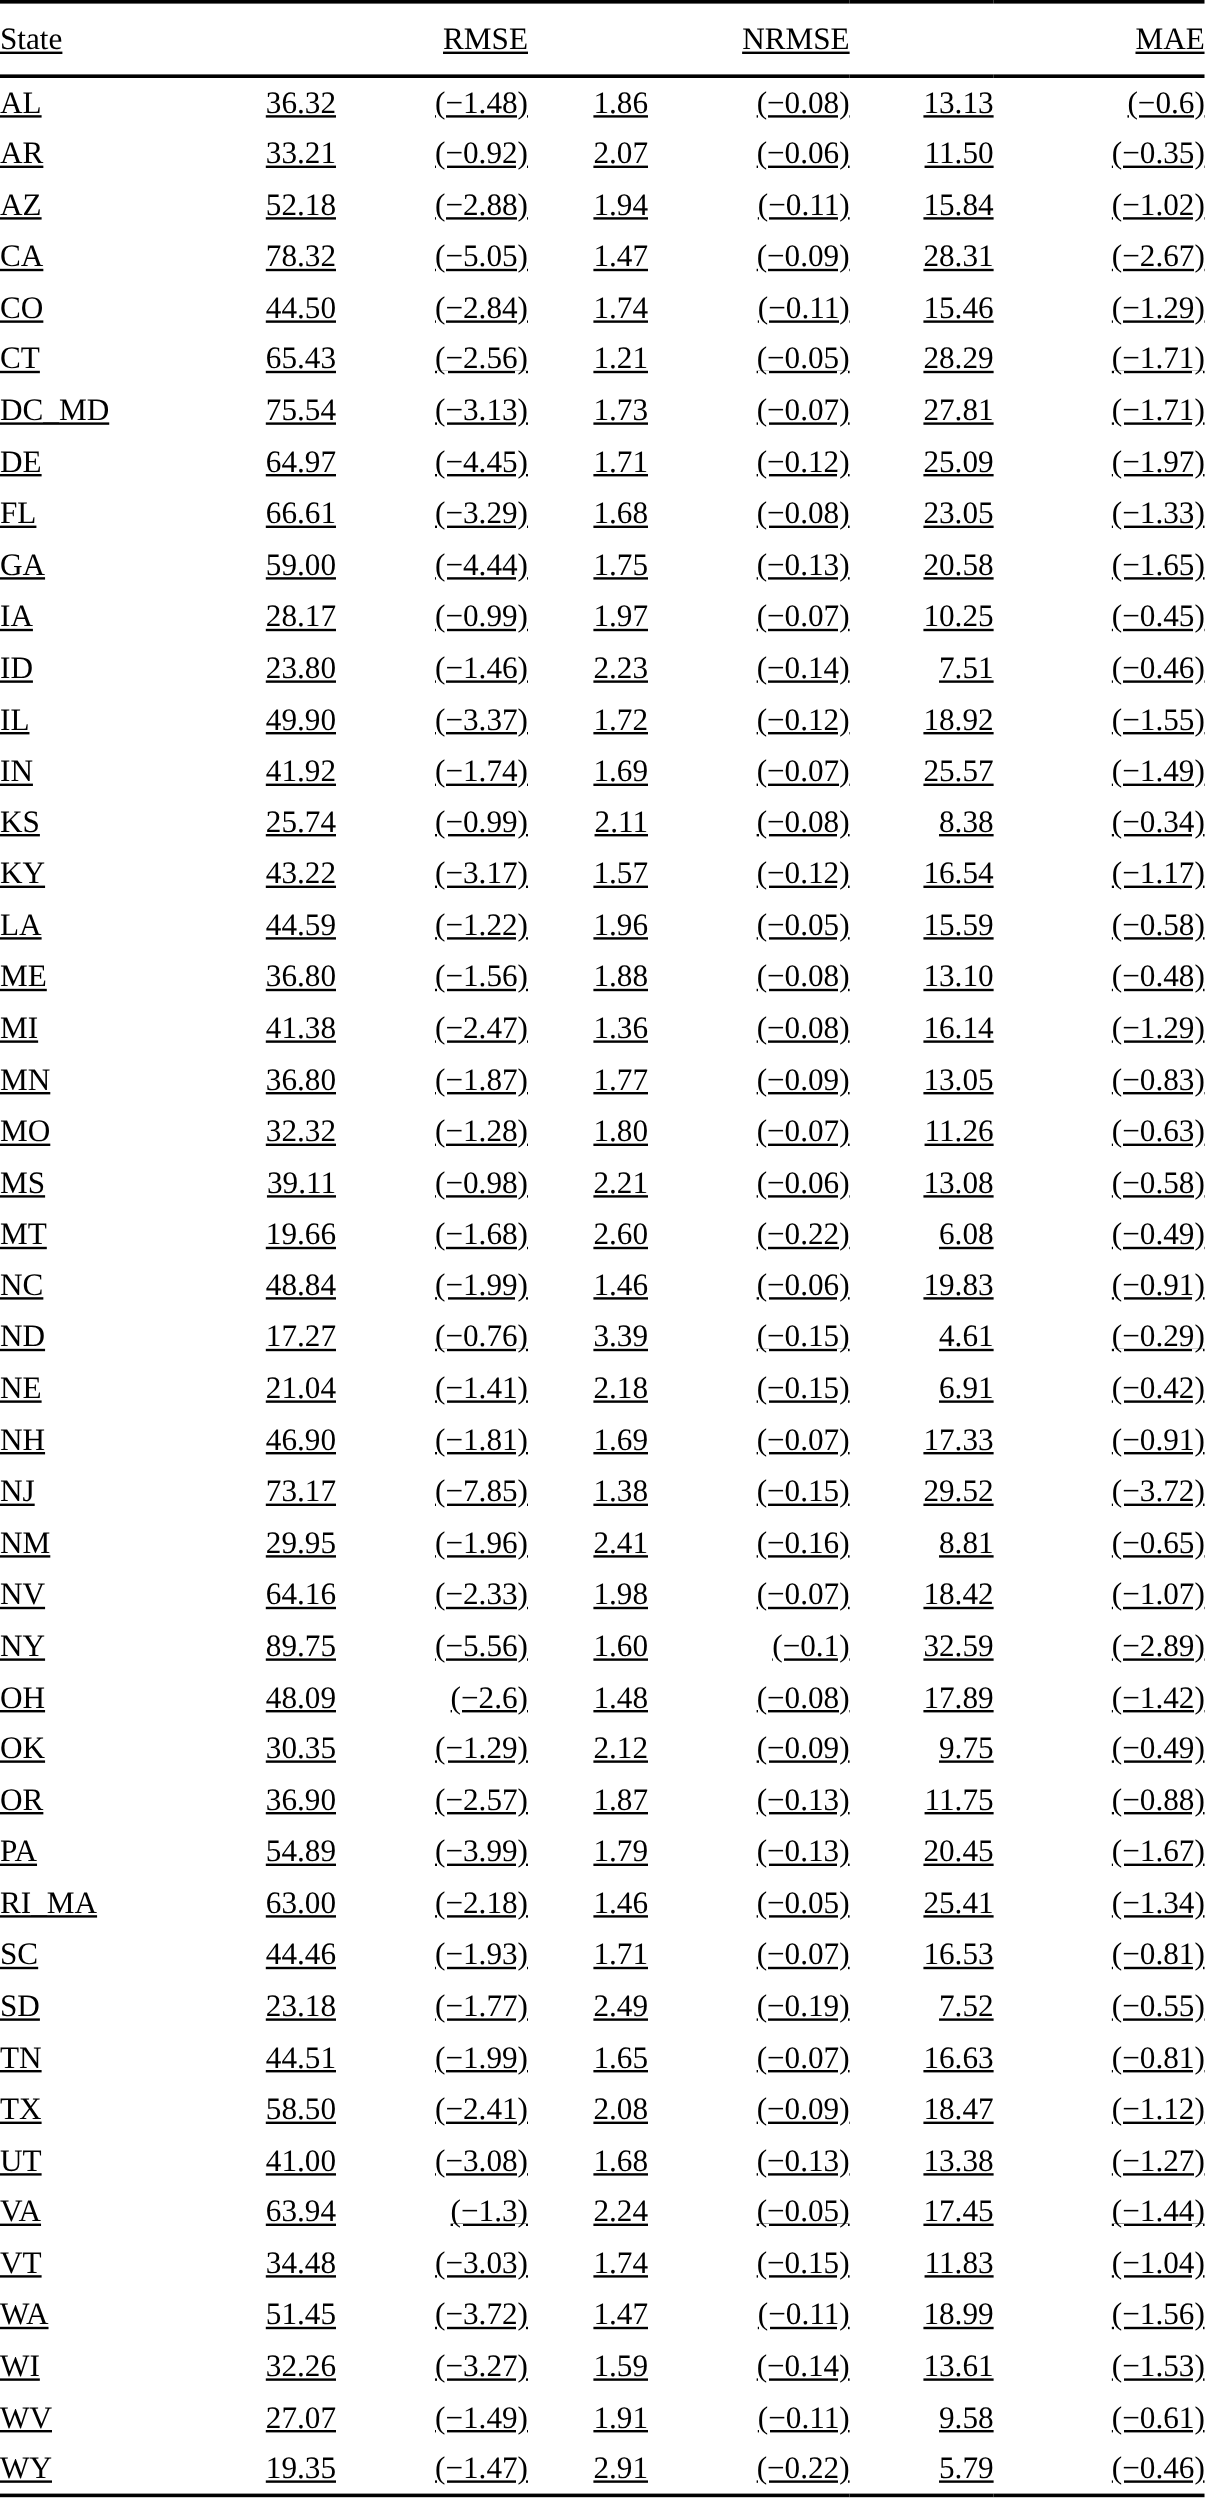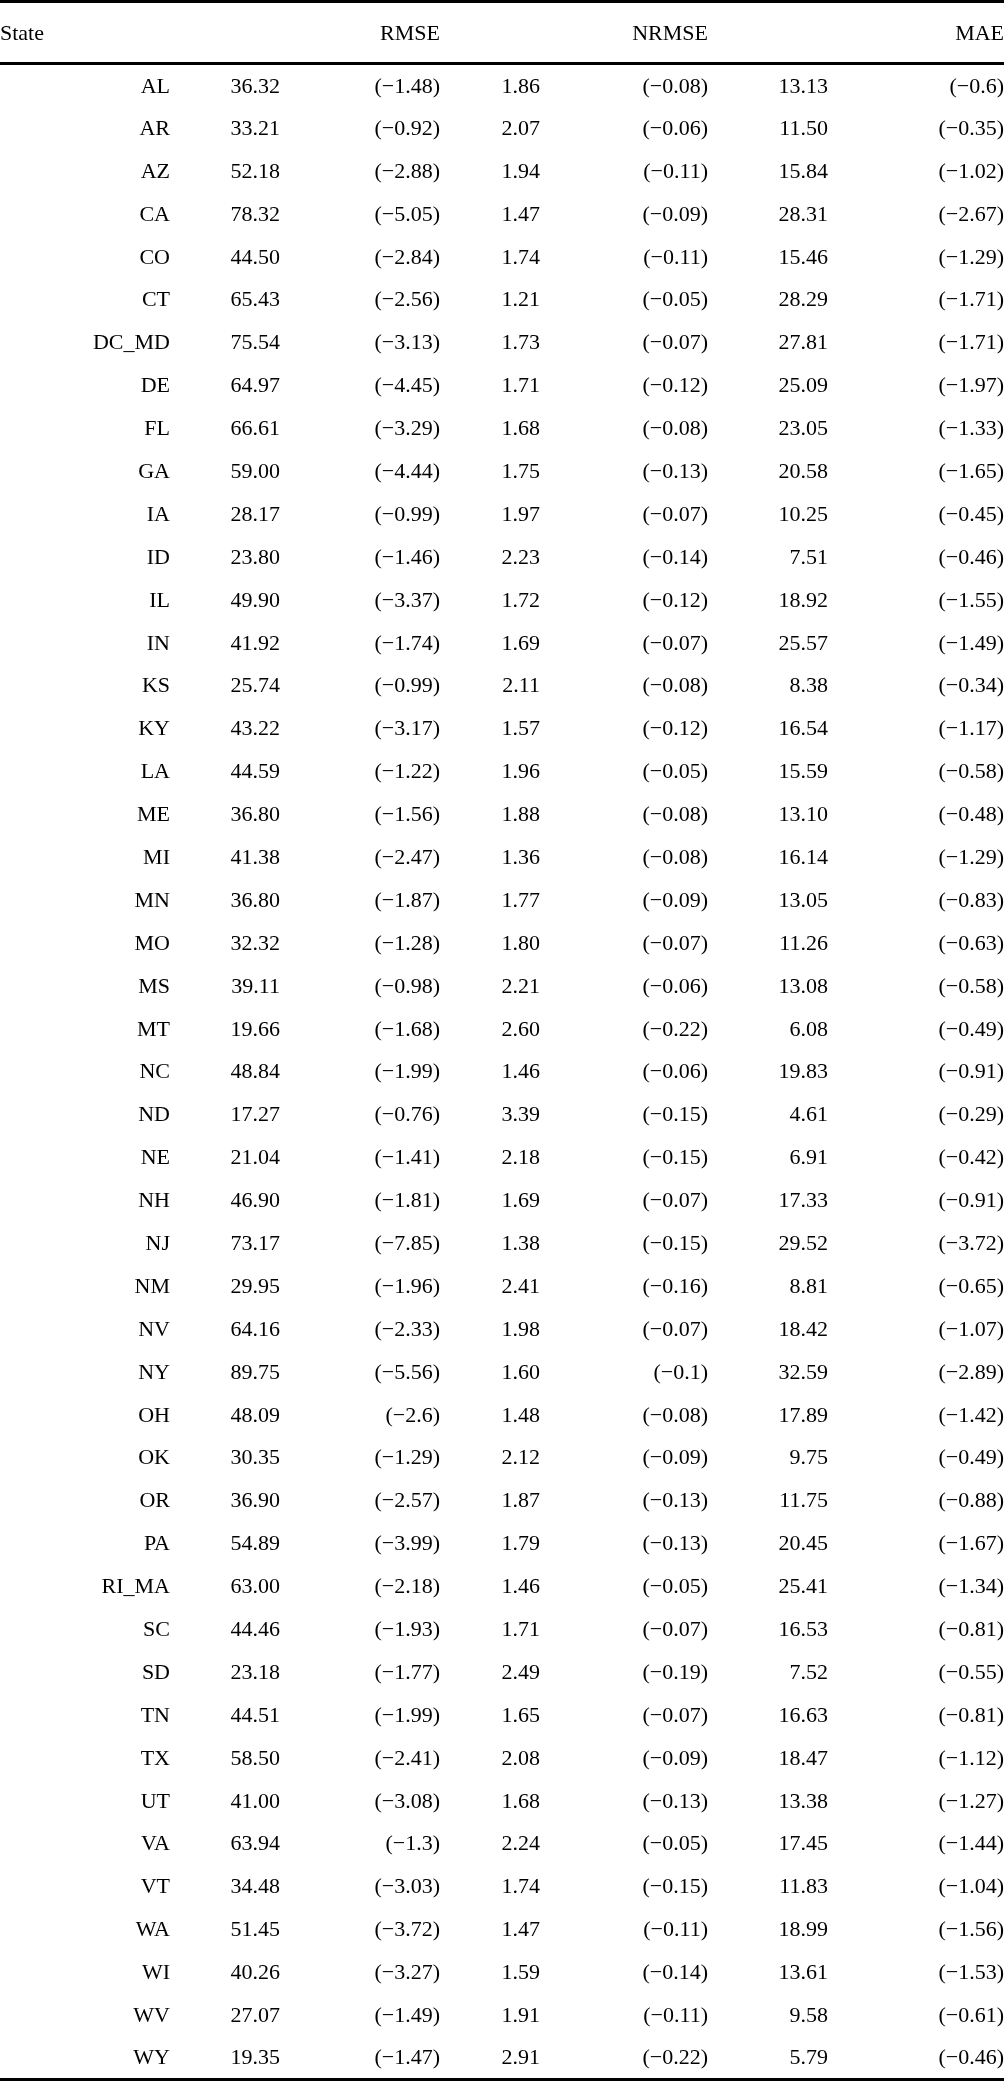--- a/index.html
+++ b/index.html
@@ -13,22 +13,23 @@
     width: 1004px;
     height: 2097px;
     background: #ffffff;
     overflow: hidden;
     box-sizing: border-box;
   }
   table.metrics {
     width: 1004px;
     border-collapse: collapse;
     table-layout: fixed;
-    font-size: 22px;
+    font-size: 26px;
     line-height: 1;
+    text-decoration: underline;
   }
   table.metrics thead tr {
     height: 62px;
   }
   table.metrics thead {
     border-top: 3px solid #000000;
     border-bottom: 3px solid #000000;
   }
   table.metrics tbody {
     border-bottom: 3px solid #000000;
@@ -47,21 +48,21 @@
   }
   table.metrics td {
     padding: 0;
     vertical-align: middle;
     white-space: nowrap;
   }
   table.metrics tbody tr {
     height: 42.9px;
   }
   td.c-state {
-    text-align: right;
+    text-align: left;
     padding-left: 24px;
   }
   td.c-num {
     text-align: right;
   }
   td.c-paren {
     text-align: right;
   }
   td.pad-r {
     padding-right: 16px;
@@ -489,21 +490,21 @@
           <td class="c-state">WA</td>
           <td class="c-num">51.45</td>
           <td class="c-paren">(−3.72)</td>
           <td class="c-num">1.47</td>
           <td class="c-paren">(−0.11)</td>
           <td class="c-num">18.99</td>
           <td class="c-paren pad-r">(−1.56)</td>
         </tr>
         <tr>
           <td class="c-state">WI</td>
-          <td class="c-num">40.26</td>
+          <td class="c-num">32.26</td>
           <td class="c-paren">(−3.27)</td>
           <td class="c-num">1.59</td>
           <td class="c-paren">(−0.14)</td>
           <td class="c-num">13.61</td>
           <td class="c-paren pad-r">(−1.53)</td>
         </tr>
         <tr>
           <td class="c-state">WV</td>
           <td class="c-num">27.07</td>
           <td class="c-paren">(−1.49)</td>

